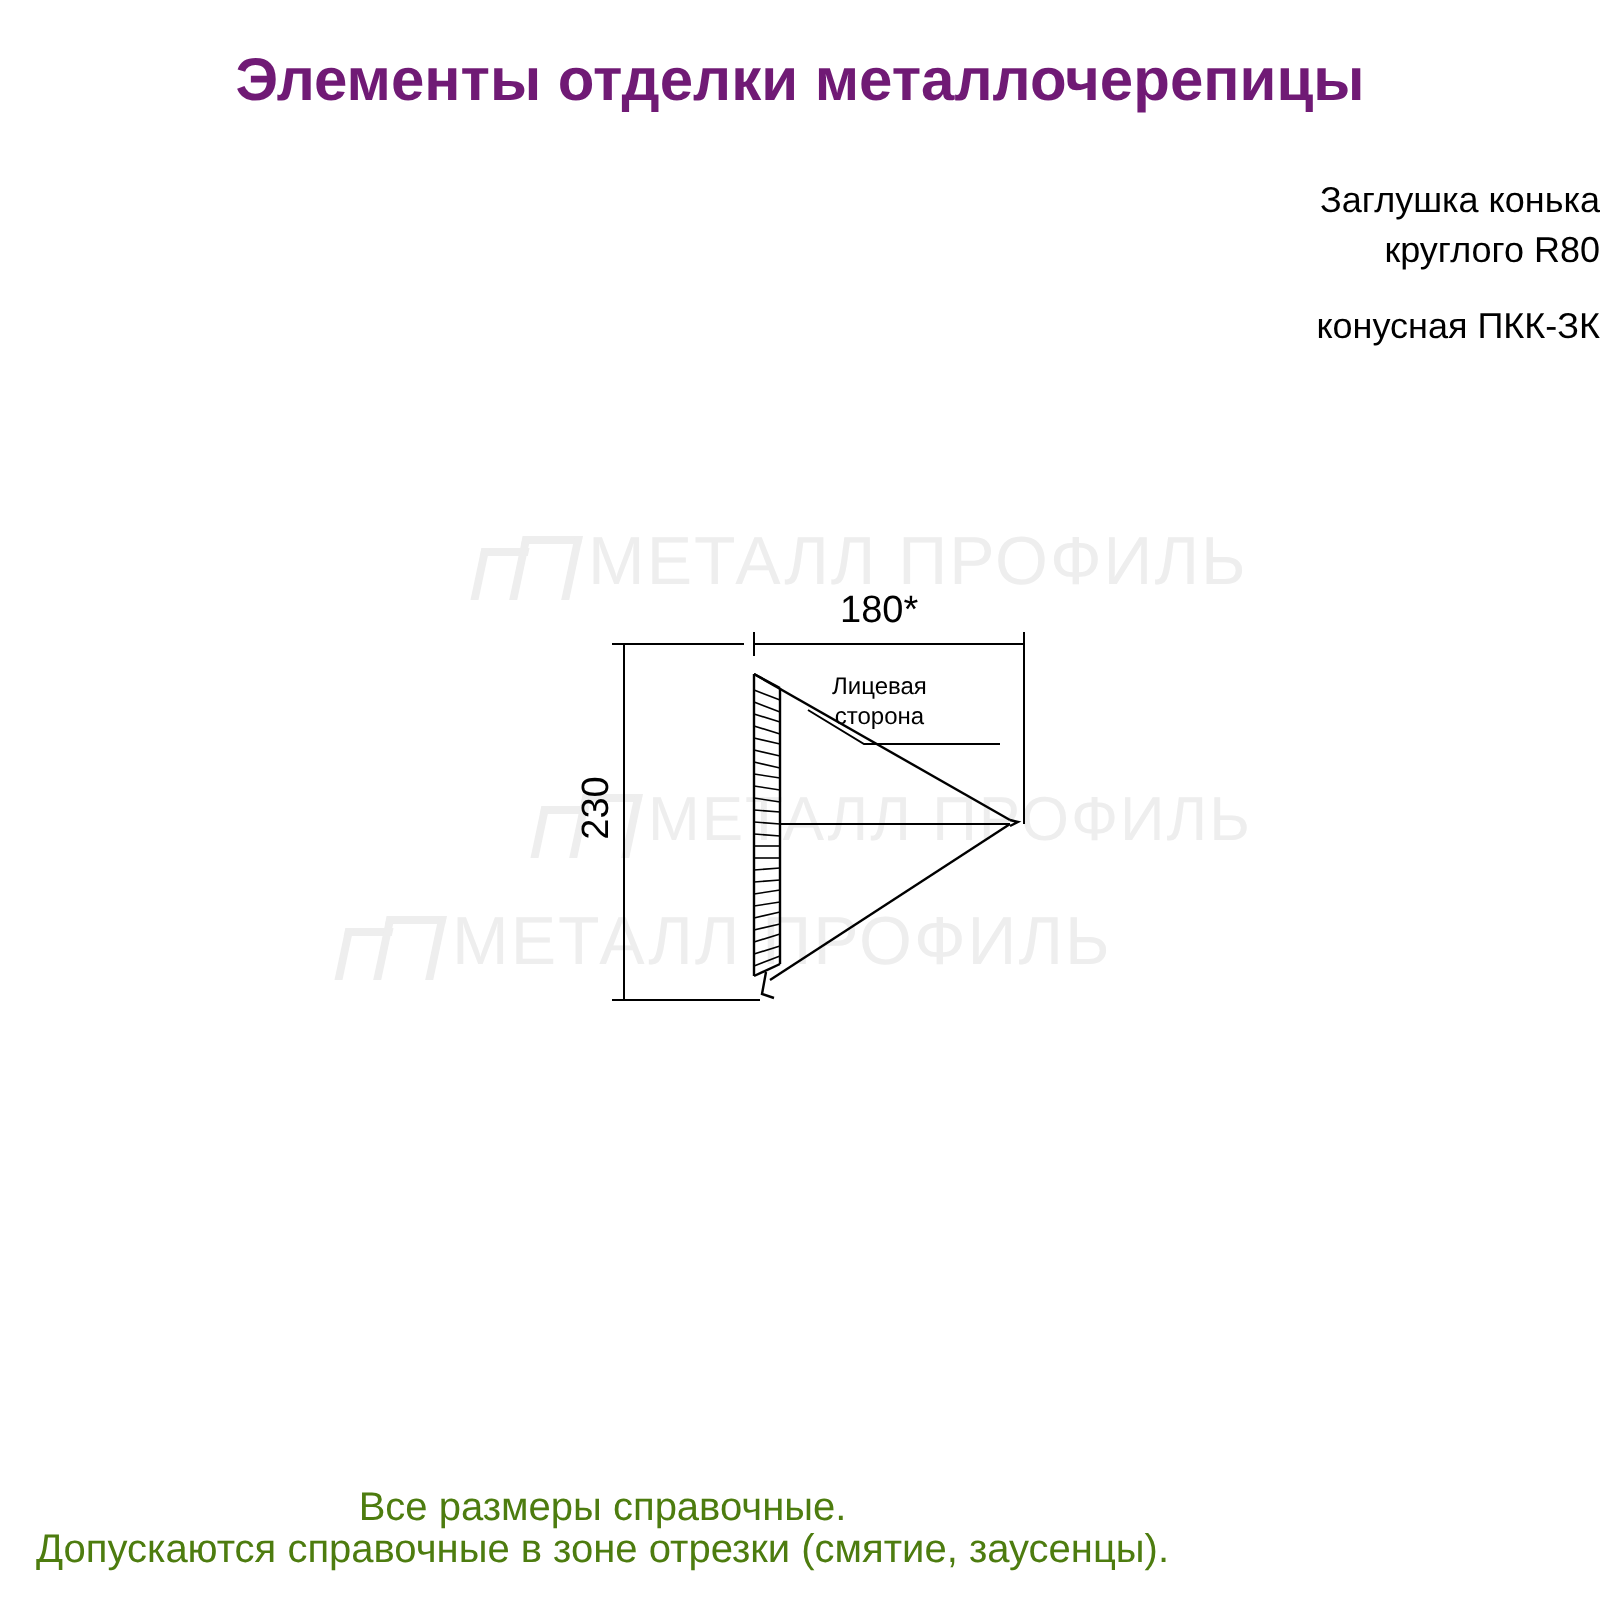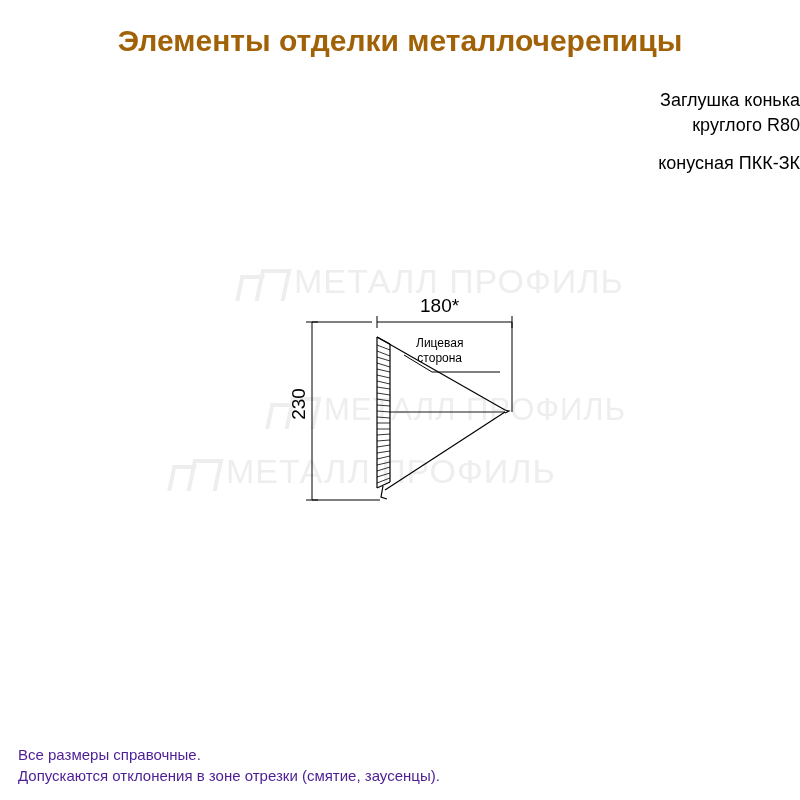--- a/index.html
+++ b/index.html
@@ -24,21 +24,21 @@
   
   .title {
     position: absolute;
     top: 24px;
     left: 0;
     width: 800px;
     text-align: center;
     font-size: 30px;
     font-weight: bold;
     letter-spacing: 0px;
-    color: #a16207;
+    color: #701a75;
   }
 
   .subtitle-block {
     position: absolute;
     top: 88px;
     left: 0;
     width: 800px;
     text-align: right;
     color: #000000;
   }
@@ -122,23 +122,24 @@
     font-size: 12px;
     line-height: 15px;
     text-align: center;
   }
 
   
   .footer {
     position: absolute;
     left: 18px;
     bottom: 14px;
-    font-size: 15px;
+    font-size: 20px;
     line-height: 21px;
-    color: #4c1d95;
+    color: #4d7c0f;
+    text-align: center;
   }
 </style>
 </head>
 <body>
 
 <div class="page">
 
   <div class="title">Элементы отделки металлочерепицы</div>
 
   <div class="subtitle-block">
@@ -230,16 +231,16 @@
 
   <div class="label label-180">180*</div>
   <div class="label label-230">230</div>
   <div class="label label-face">
     <span>Лицевая</span><br>
     <span>сторона</span>
   </div>
 
   <div class="footer">
     <div>Все размеры справочные.</div>
-    <div>Допускаются отклонения в зоне отрезки (смятие, заусенцы).</div>
+    <div>Допускаются справочные в зоне отрезки (смятие, заусенцы).</div>
   </div>
 
 </div>
 
 </body></html>

